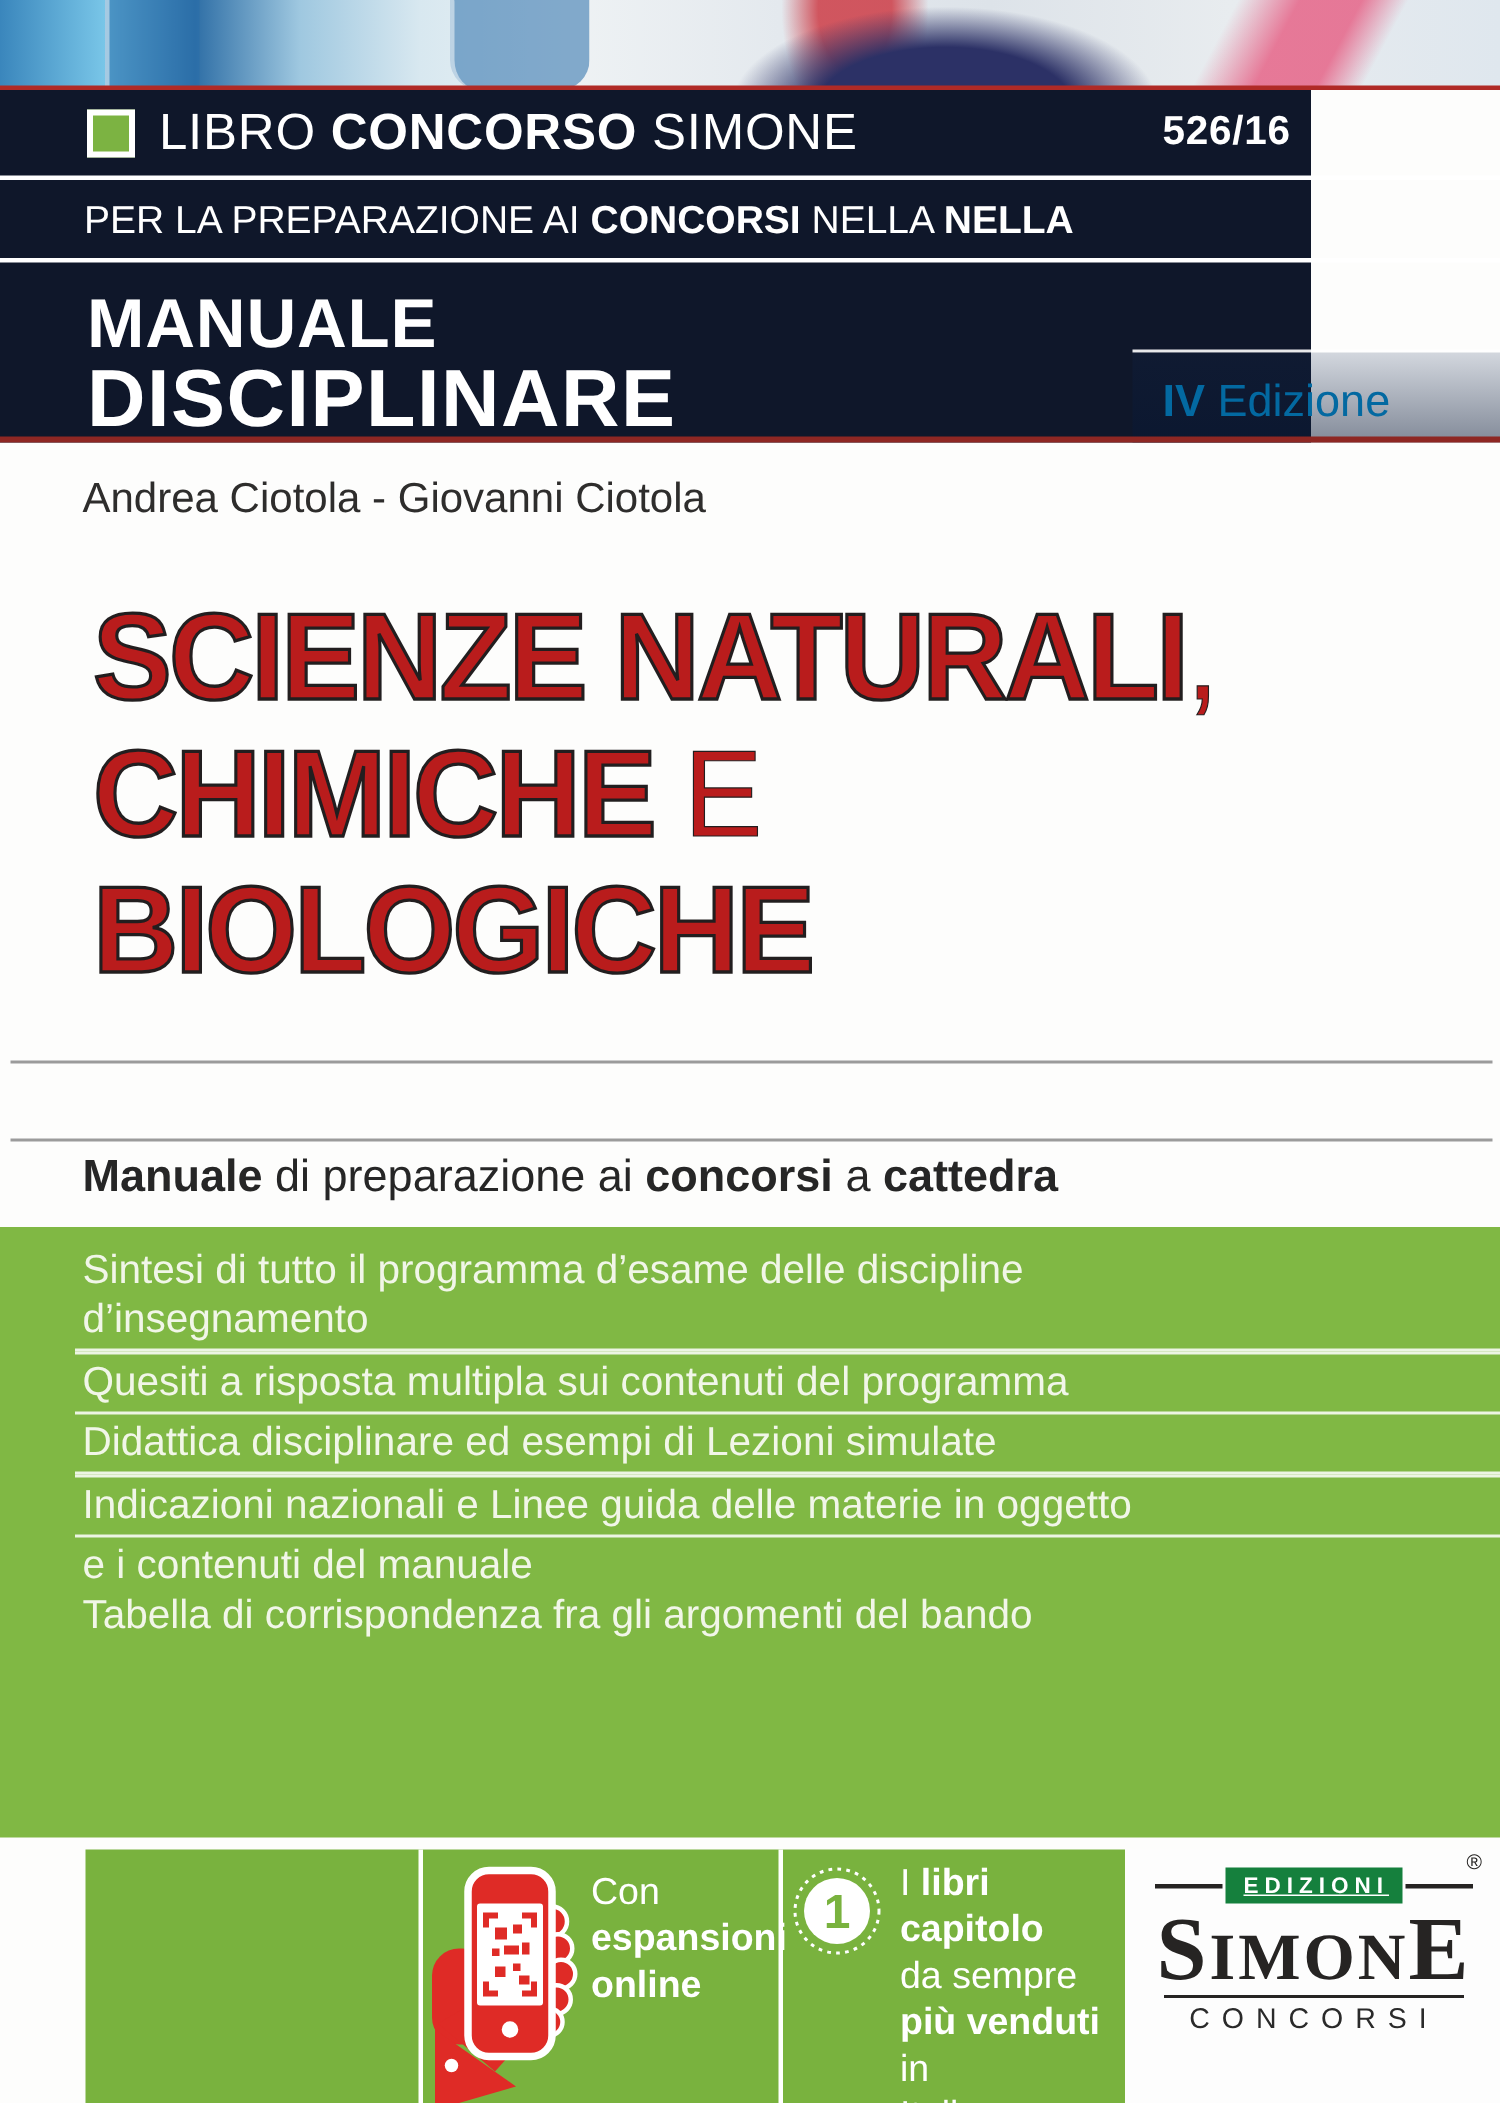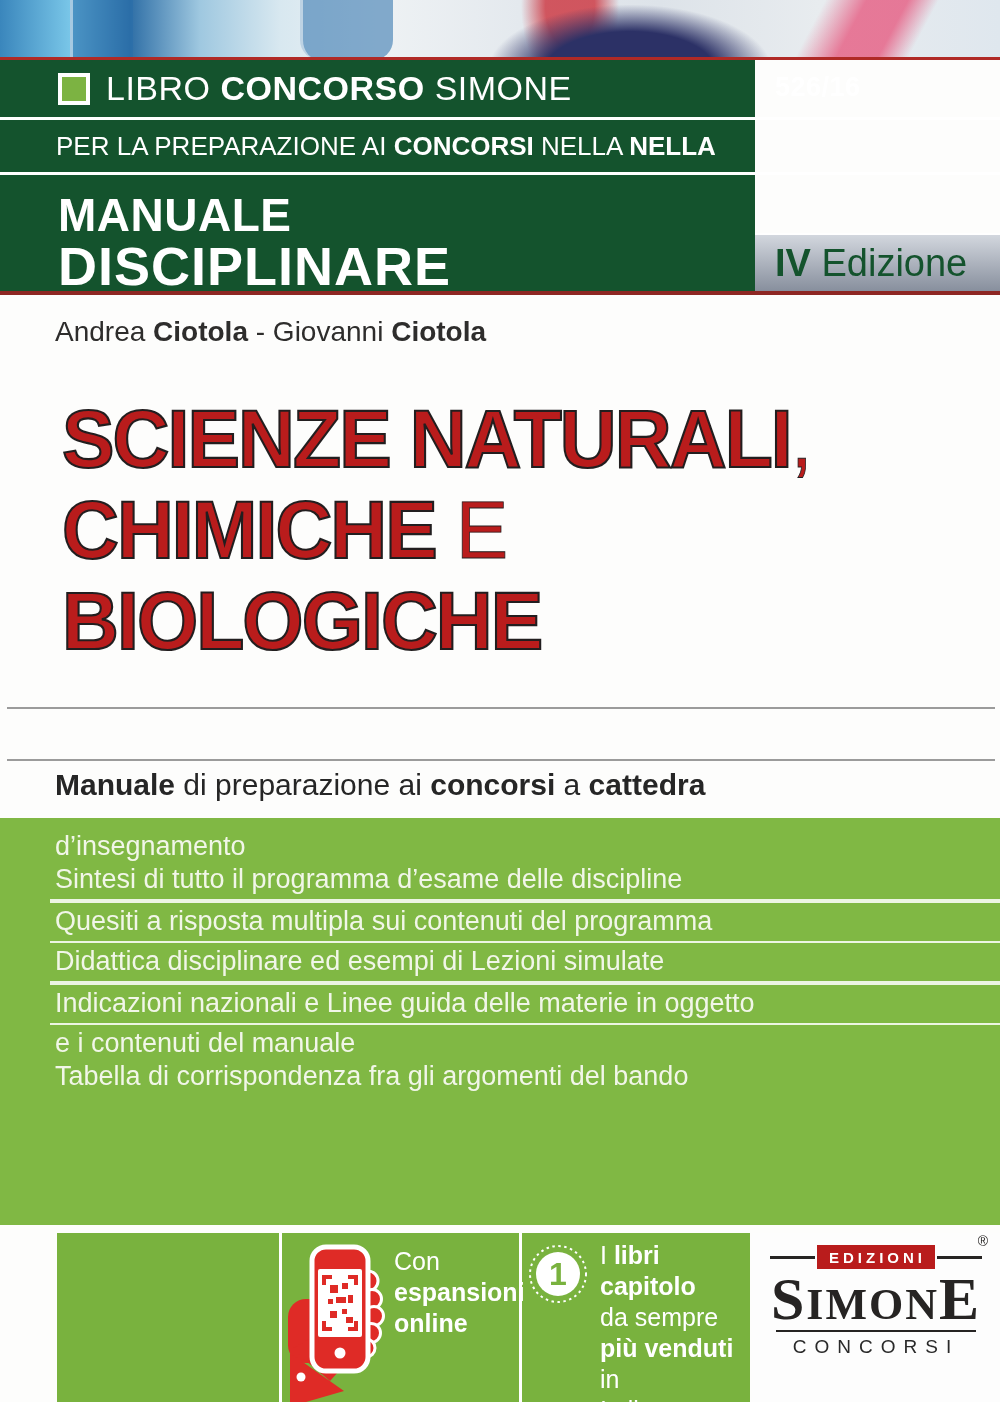--- a/index.html
+++ b/index.html
@@ -14,21 +14,21 @@
     background:
       radial-gradient(ellipse 190px 90px at 63% 120%, #2c3166 0 45%, rgba(44,49,102,0) 75%),
       radial-gradient(ellipse 70px 120px at 57% 10%, rgba(205,60,70,.85) 0 35%, rgba(205,60,70,0) 70%),
       linear-gradient(118deg, rgba(255,255,255,0) 80%, rgba(230,82,122,.75) 84% 88%, rgba(255,255,255,0) 91%),
       linear-gradient(90deg,#3a86bc 0,#79c6e8 7%,#2f6fa6 13%,#9fc8e0 20%,#d8e8f0 28%,#eef2f4 38%,#e4e9ee 52%,#dde3e9 66%,#e8ecef 82%,#dfe7ee 100%);
   }
   .photo-top .tube{position:absolute;top:0;height:60px;background:rgba(40,110,170,.55);border-left:3px solid rgba(255,255,255,.5);}
   .dark-edge{position:absolute;left:0;top:57px;width:1000px;height:3px;background:#b02a26;}
 
   
-  .red-col{position:absolute;left:0;top:60px;width:755px;height:235px;background:#14532d;}
+  .red-col{position:absolute;left:0;top:60px;width:874px;height:235px;background:#0f172a;}
   .band1{position:absolute;left:0;top:0;width:755px;height:57px;display:flex;align-items:center;padding-left:58px;box-sizing:border-box;}
   .chip{display:inline-block;width:24px;height:24px;background:#7cb342;border:4px solid #fff;margin-right:16px;}
   .series{color:#fff;font-size:34px;letter-spacing:.5px;white-space:nowrap;}
   .series .b{font-weight:700;}
   .band2{position:absolute;left:0;top:60px;width:755px;height:52px;display:flex;align-items:center;padding-left:56px;box-sizing:border-box;color:#fff;font-size:26px;white-space:nowrap;}
   .band2 .b{font-weight:700;}
   .band3{position:absolute;left:0;top:115px;width:755px;height:120px;padding:14px 0 0 58px;box-sizing:border-box;color:#fff;}
   .manuale1{font-size:46px;font-weight:700;line-height:52px;letter-spacing:.5px;}
   .manuale2{font-size:54px;font-weight:700;line-height:50px;letter-spacing:1px;}
 
@@ -40,29 +40,29 @@
       radial-gradient(circle at 74% 60%, #2f8fd0 0 30px, rgba(47,143,208,0) 62px),
       radial-gradient(circle at 64% 82%, #1f6aa8 0 27px, rgba(31,106,168,0) 55px),
       linear-gradient(115deg, rgba(255,255,255,.55) 0 6%, rgba(255,255,255,0) 14%),
       linear-gradient(25deg, rgba(255,255,255,.35) 0 3%, rgba(255,255,255,0) 9%),
       linear-gradient(160deg,#9bd6f2 0%,#58a8d8 28%,#2e6ea6 58%,#17406f 82%,#0e2causes 100%),
       linear-gradient(160deg,#9bd6f2 0%,#58a8d8 28%,#2e6ea6 58%,#17406f 82%,#0d2a52 100%);
   }
   .code{position:absolute;left:20px;top:12px;color:#fff;font-size:27px;font-weight:700;letter-spacing:.5px;}
   .edition-overlay{position:absolute;left:0;top:175px;right:0;bottom:0;background:linear-gradient(180deg,rgba(18,42,86,.18),rgba(8,24,54,.5));}
   .photo-line{position:absolute;left:0;top:173px;width:100%;height:2px;background:rgba(255,255,255,.9);}
-  .edition{position:absolute;left:20px;bottom:10px;color:#14532d;font-size:38px;}
+  .edition{position:absolute;left:20px;bottom:10px;color:#0369a1;font-size:30px;}
   .edition .b{font-weight:700;}
   .hline{position:absolute;left:0;width:1000px;height:3px;background:#fff;z-index:5;}
   .hl1{top:117px;} .hl2{top:172px;}
   .header-bottom{position:absolute;left:0;top:291px;width:1000px;height:4px;background:#8e2723;z-index:5;}
 
   
   .authors{position:absolute;left:55px;top:316px;font-size:28px;color:#2e2d2c;}
-  .authors .b{font-weight:700;}
+  .authors .b{font-weight:400;}
   .title{position:absolute;left:62px;top:393px;color:#b91c1c;}
   .title-line{
     font-size:82px;line-height:91px;font-weight:700;letter-spacing:-2px;
     -webkit-text-stroke:2.2px #221e1f;
     transform:scaleX(.96);transform-origin:left center;white-space:nowrap;
   }
   .title .light{font-weight:400;-webkit-text-stroke:.8px #221e1f;}
   .grayline{position:absolute;left:7px;width:988px;height:2px;background:#9b9b9b;}
   .gl1{top:707px;} .gl2{top:759px;}
   .classline{position:absolute;left:55px;top:714px;font-size:30px;color:#3f3e3e;letter-spacing:.5px;}
@@ -82,21 +82,21 @@
   .phone{position:absolute;left:284px;top:1241px;z-index:3;}
   .online-text{position:absolute;left:394px;top:1246px;color:#fff;font-size:25px;line-height:31px;z-index:3;}
   .online-text .b{font-weight:700;}
   .badge{position:absolute;left:528px;top:1244px;z-index:3;}
   .libri-text{position:absolute;left:600px;top:1240px;color:#fff;font-size:25px;line-height:31px;z-index:3;max-width:150px;}
   .libri-text .b{font-weight:700;}
   .logo-box{position:absolute;left:752px;top:1233px;right:0;bottom:0;background:#fdfdfd;}
   .logo{position:absolute;left:18px;top:12px;width:212px;color:#262423;}
   .ediz-row{position:relative;display:flex;align-items:center;}
   .rule{flex:1;height:3px;background:#262423;}
-  .ediz-pill{background:#b91c1c;color:#fff;font-size:15px;font-weight:700;letter-spacing:4px;padding:4px 9px 3px 12px;margin:0 2px;}
+  .ediz-pill{background:#15803d;color:#fff;font-size:15px;font-weight:700;letter-spacing:4px;padding:4px 9px 3px 12px;margin:0 2px;text-decoration:underline;}
   .reg{position:absolute;right:-6px;top:-12px;font-size:14px;}
   .simone{font-family:"Liberation Serif",serif;font-weight:700;text-align:center;margin-top:-4px;letter-spacing:2px;white-space:nowrap;}
   .simone .big{font-size:60px;}
   .simone .mid{font-size:44px;}
   .logo-rule{height:2px;background:#262423;margin:-4px 6px 4px 6px;}
   .concorsi{text-align:center;font-size:19px;letter-spacing:8px;color:#2a2a2a;}
 </style>
 </head>
 <body>
 
@@ -140,22 +140,22 @@
     <div class="title-line"><span>CHIMICHE </span><span class="light">E</span></div>
     <div class="title-line">BIOLOGICHE</div>
   </div>
 
   <div class="grayline gl1"></div>
   <div class="grayline gl2"></div>
   <div class="tagline"><span class="b">Manuale</span><span> di preparazione ai </span><span class="b">concorsi</span><span> a </span><span class="b">cattedra</span></div>
 
   <div class="green">
     <div class="feat">
+        <div>Sintesi di tutto il programma d’esame delle discipline</div>
         <div>d’insegnamento</div>
-        <div>Sintesi di tutto il programma d’esame delle discipline</div>
       </div>
     <div class="fsep"></div>
     <div class="fsep"></div>
     <div class="feat">Quesiti a risposta multipla sui contenuti del programma</div>
     <div class="fsep"></div>
     <div class="feat">Didattica disciplinare ed esempi di Lezioni simulate</div>
     <div class="fsep"></div>
     <div class="fsep"></div>
     <div class="feat">Indicazioni nazionali e Linee guida delle materie in oggetto</div>
     <div class="fsep"></div>

